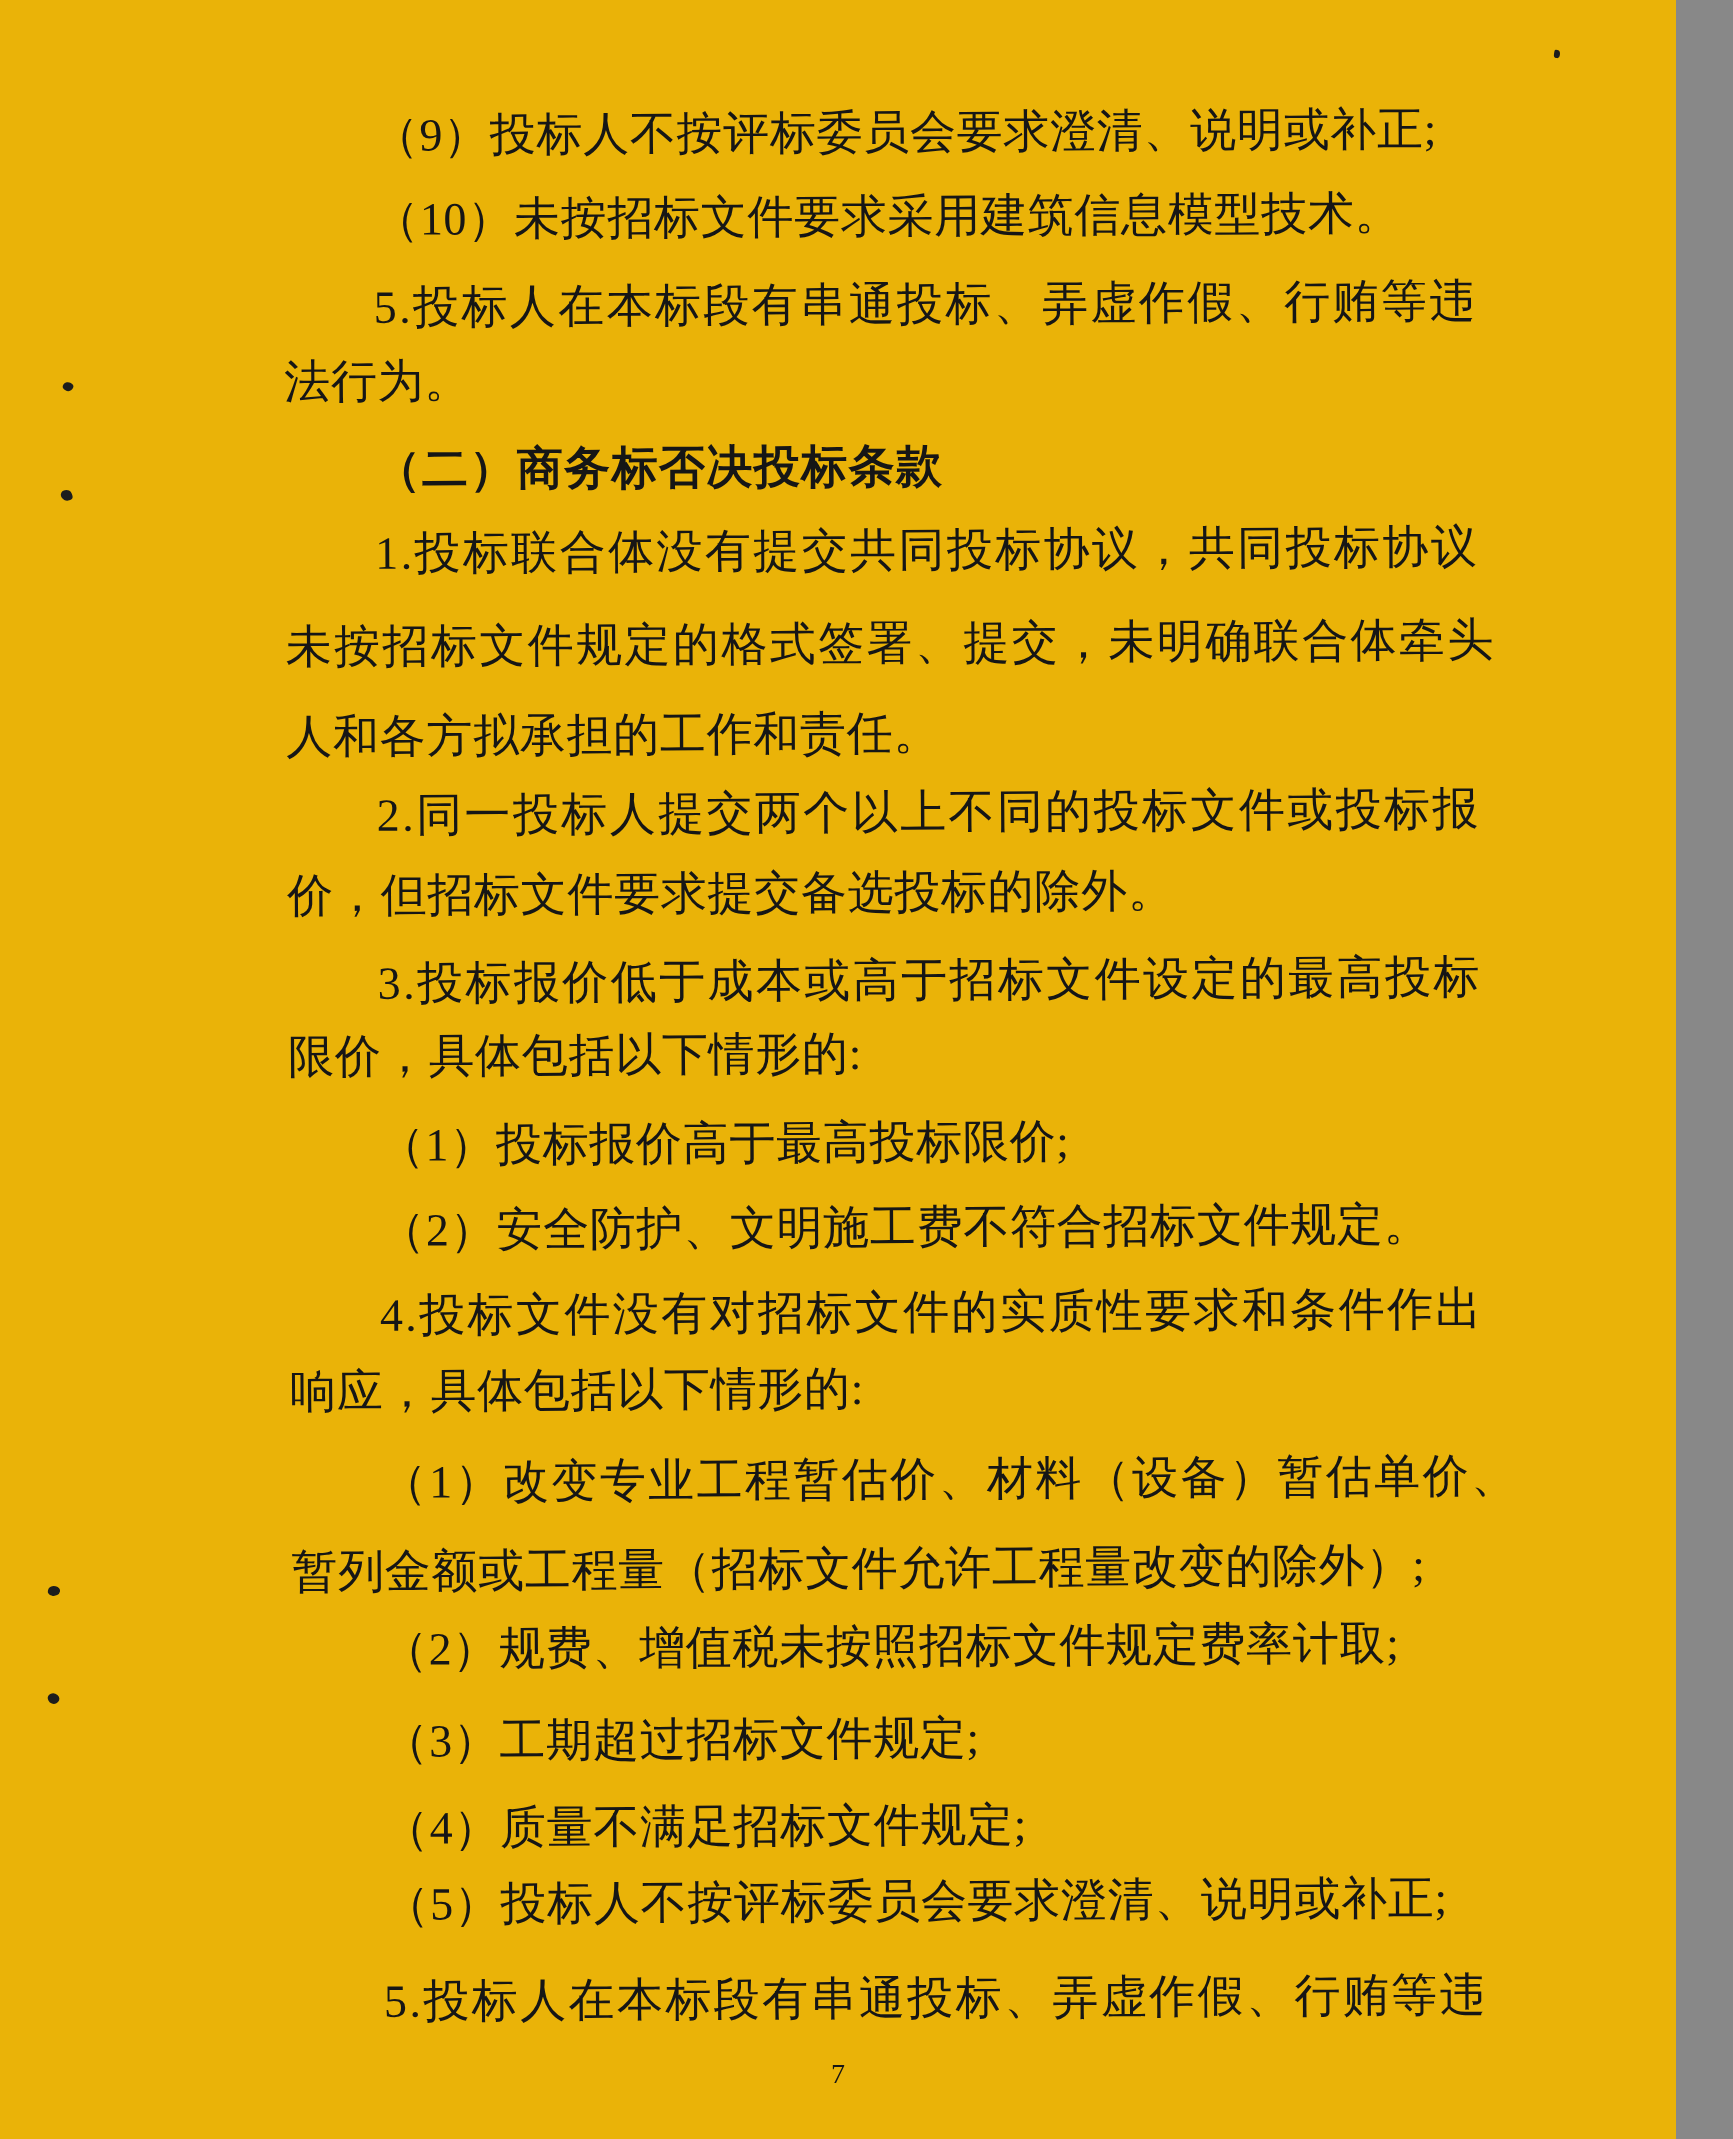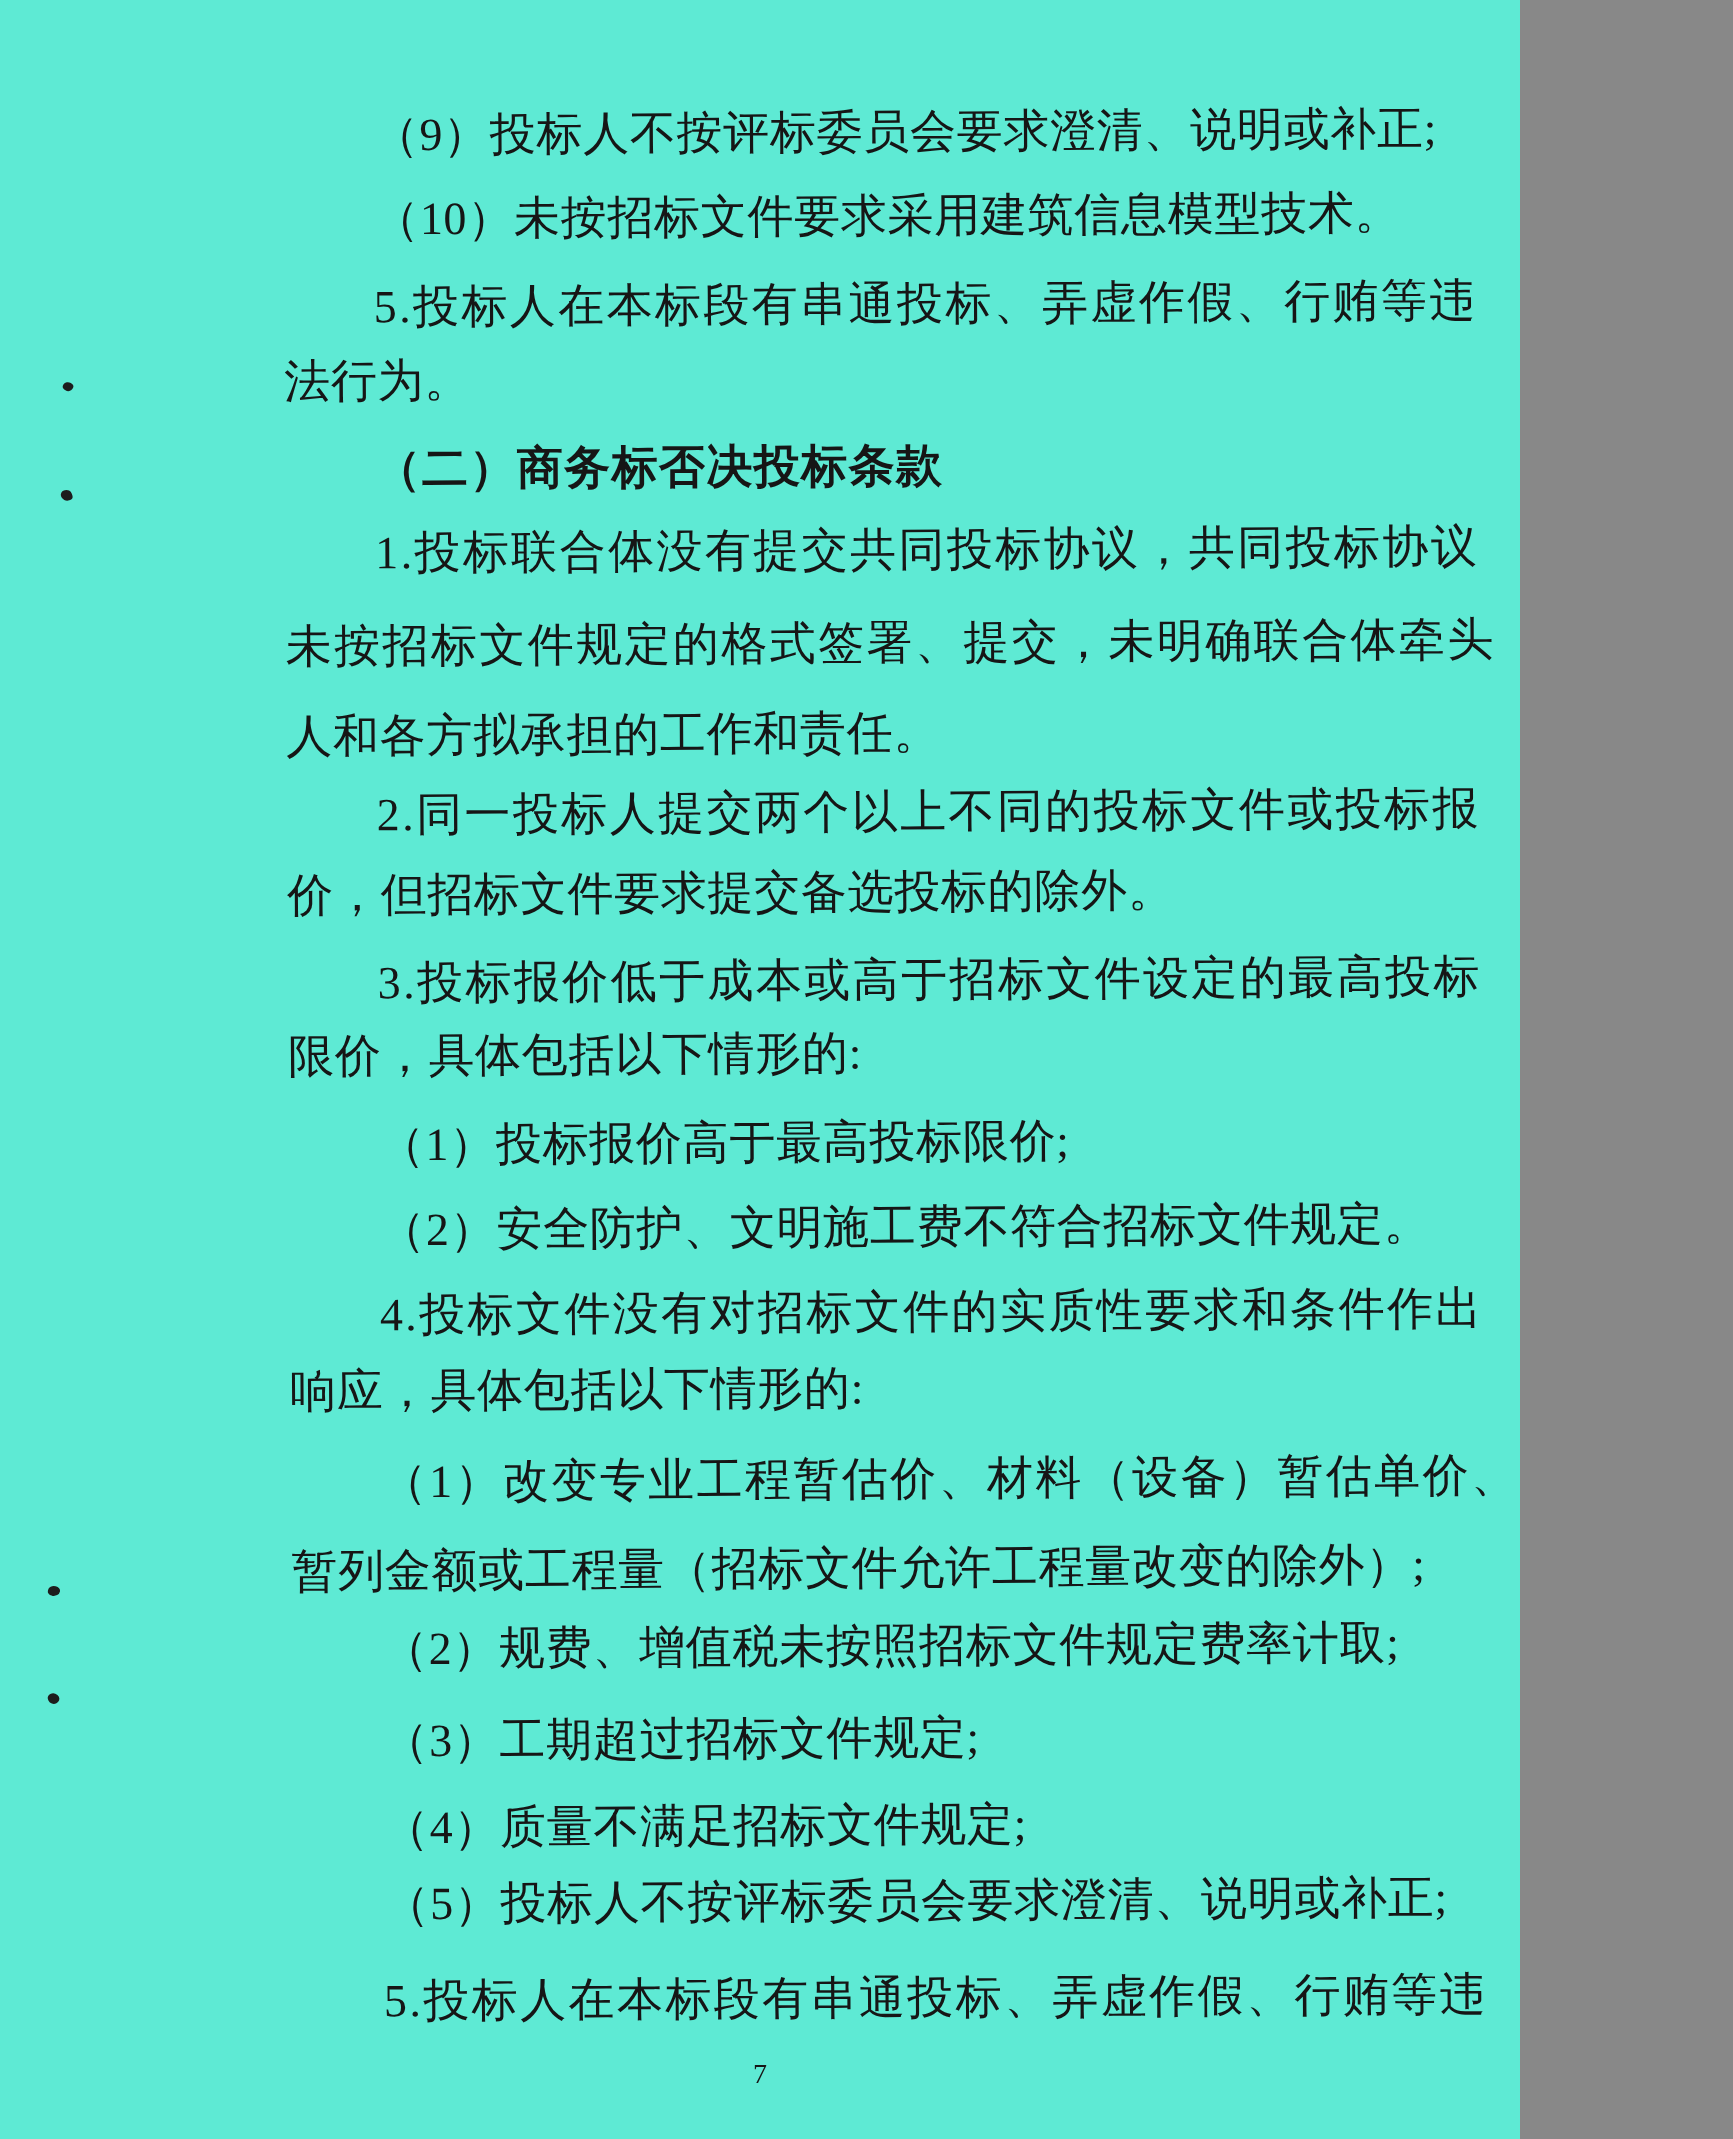--- a/index.html
+++ b/index.html
@@ -1,20 +1,20 @@
 <!DOCTYPE html>
 <html style="font-size:11.2px"><head>
 <meta charset="utf-8">
 <style>
   html, body { margin: 0; padding: 0; background: #888; }
   #page {
     position: relative;
-    width: 1520px;
+    width: 1676px;
     height: 2140px;
-    background: #5eead4;
+    background: #eab308;
     overflow: hidden;
   }
   #text-layer {
     position: absolute;
     left: 0; top: 0; right: 0; bottom: 0;
     transform: rotate(-0.35deg);
     transform-origin: 50% 40%;
   }
   .line {
     position: absolute;

